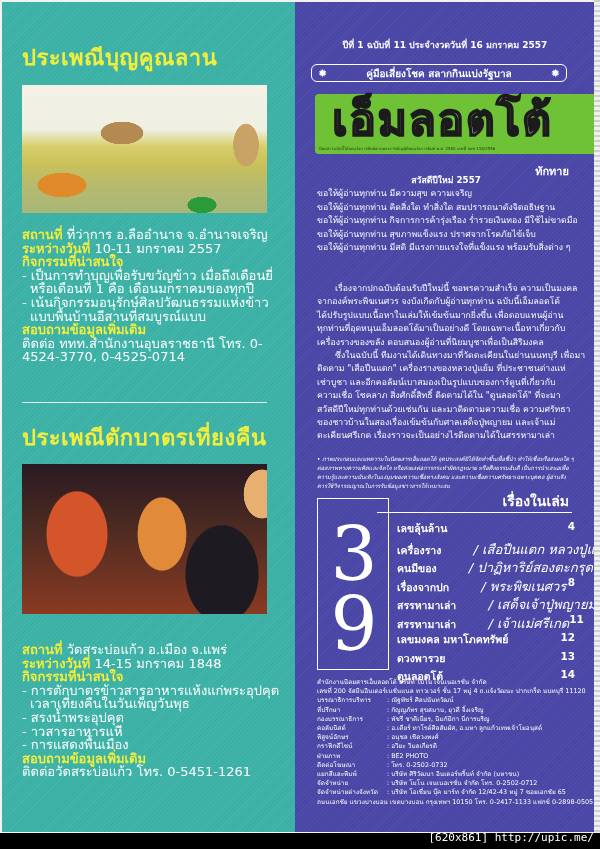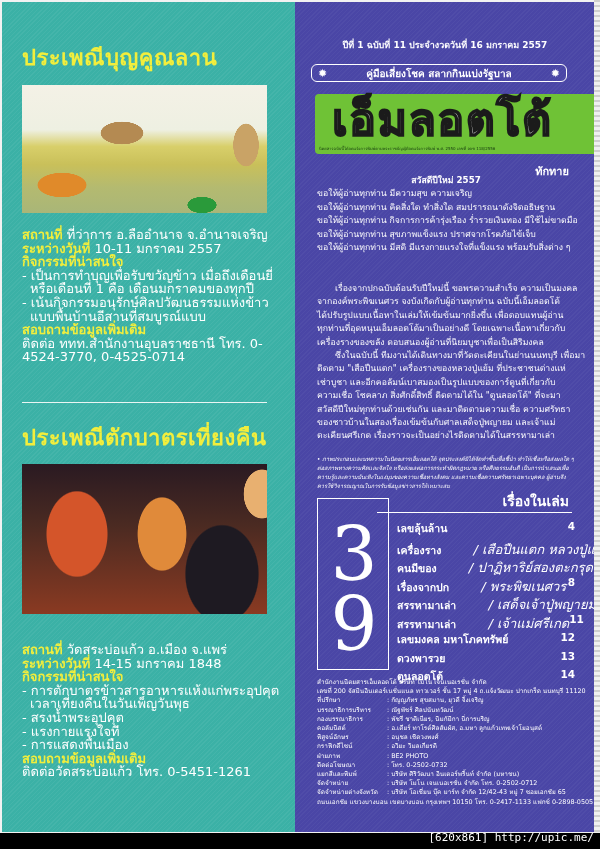--- a/index.html
+++ b/index.html
@@ -85,21 +85,21 @@
     <div class="divider" style="top:400px;"></div>
 
     <div class="l-title" style="top:418px;">ประเพณีตักบาตรเที่ยงคืน</div>
     <div class="photo photo2" style="top:462px;"></div>
     <div class="info" style="top:641px;">
       <div class="row"><span class="lbl">สถานที่</span> <span>วัดสระบ่อแก้ว อ.เมือง จ.แพร่</span></div>
       <div class="row"><span class="lbl">ระหว่างวันที่</span> <span>14-15 มกราคม 1848</span></div>
       <div class="lbl">กิจกรรมที่น่าสนใจ</div>
       <div class="bul">- การตักบาตรข้าวสารอาหารแห้งแก่พระอุปคุต เวลาเที่ยงคืนในวันเพ็ญวันพุธ</div>
       <div class="bul">- สรงน้ำพระอุปคุต</div>
-      <div class="bul">- แรงกายแรงใจที</div>
+      <div class="bul">- าวสารอาหารแหี</div>
       <div class="bul">- การแสดงพื้นเมือง</div>
       <div class="lbl">สอบถามข้อมูลเพิ่มเติม</div>
       <div>ติดต่อวัดสระบ่อแก้ว โทร. 0-5451-1261</div>
     </div>
   </div>
 
   <div class="right">
     <div class="issue">ปีที่ 1 ฉบับที่ 11 ประจำงวดวันที่ 16 มกราคม 2557</div>
     <div class="tagline">
       <span class="star">✹</span>
@@ -182,28 +182,28 @@
       <div class="item">
           <span class="t"><span>ตูนลอตโต้</span><span class="s"></span></span>
           <span class="pg">14</span>
         </div>
     </div>
 
     <div class="credits">
       <div class="crow">สำนักงานนิตยสารเอ็มลอตโต้ บริษัท โมโน เจนเนอเรชั่น จำกัด</div>
       <div class="crow">เลขที่ 200 จัสมินอินเตอร์เนชั่นแนล ทาวเวอร์ ชั้น 17 หมู่ 4 ถ.แจ้งวัฒนะ ปากเกร็ด นนทบุรี 11120</div>
       <div class="crow">
+          <span class="k">บรรณาธิการบริหาร</span>
+          <span>: ณัฐพัชร์ ศิลปนันทวัฒน์</span>
+        </div>
+      <div class="crow">
           <span class="k">ที่ปรึกษา</span>
           <span>: กัญญภัทร สุขสมาน, ยุวดี จิ้งเจริญ</span>
         </div>
       <div class="crow">
-          <span class="k">บรรณาธิการบริหาร</span>
-          <span>: ณัฐพัชร์ ศิลปนันทวัฒน์</span>
-        </div>
-      <div class="crow">
           <span class="k">กองบรรณาธิการ</span>
           <span>: พัชรี ชาติเนียร, นิมกัมิกา นิ่การบริญ</span>
         </div>
       <div class="crow">
           <span class="k">คอลัมนิสต์</span>
           <span>: อ.เดียร์ ทาโรต์ศิลสัมผัส, อ.มหา ลูกแก้วเทพเจ้าโยอนุสต์</span>
         </div>
       <div class="crow">
           <span class="k">พิสูจน์อักษร</span>
           <span>: อนุชล เชิดวงพงศ์</span>

